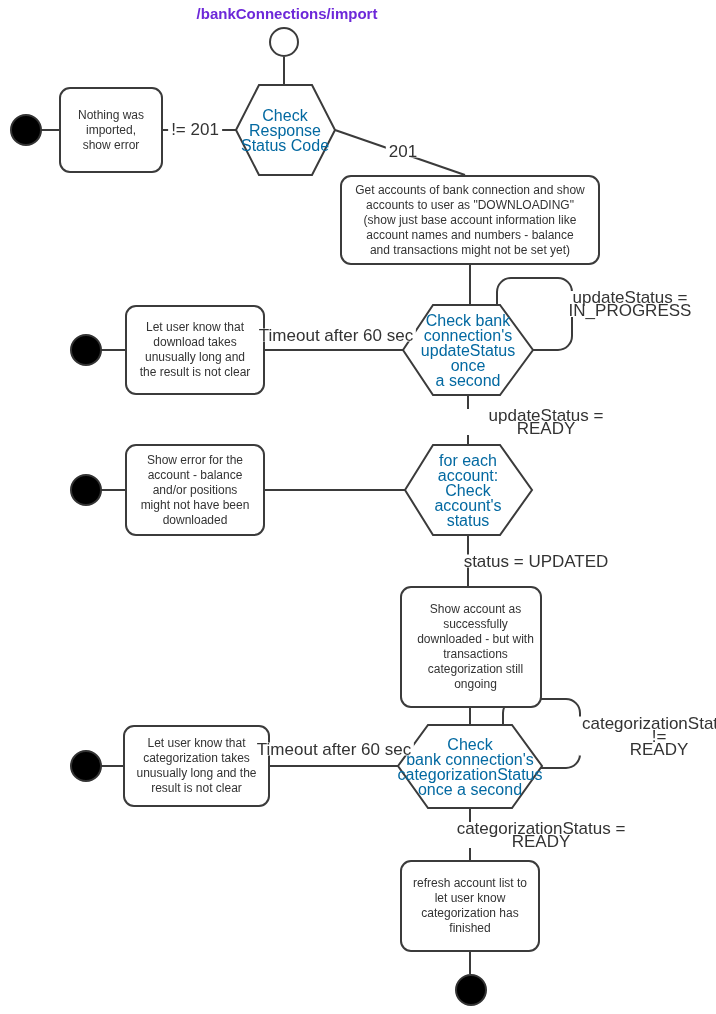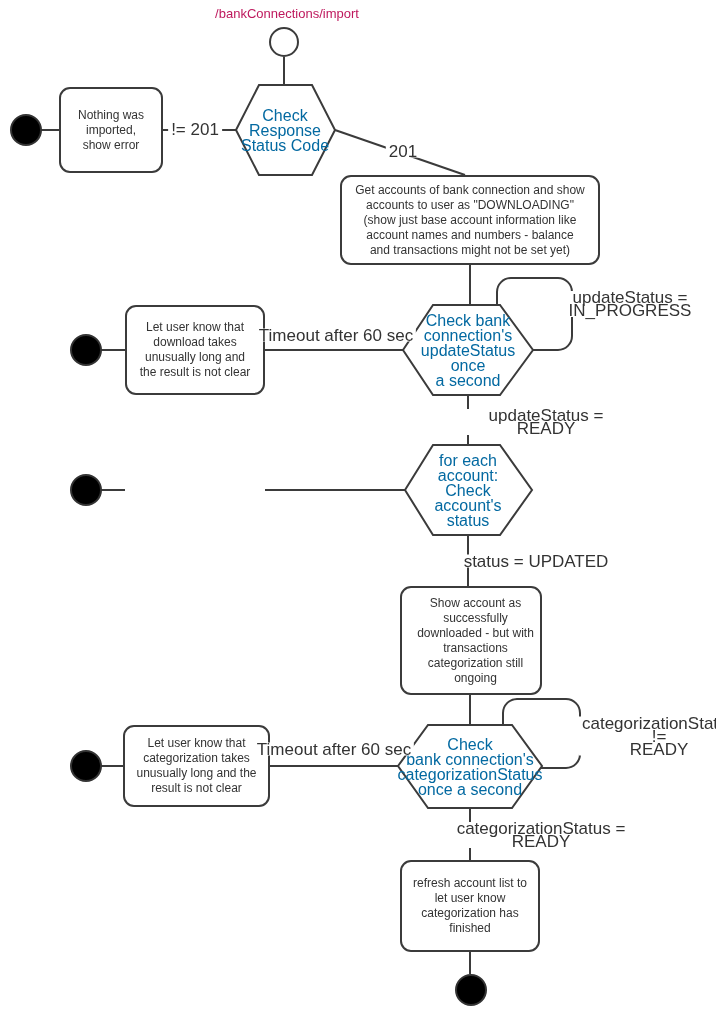--- a/index.html
+++ b/index.html
@@ -12,23 +12,23 @@
     height: 1014px;
     background: #ffffff;
     overflow: hidden;
   }
 
   .edges-svg { position: absolute; left: 0; top: 0; width: 716px; height: 1014px; }
 
   .diagram-title {
     position: absolute;
     transform: translate(-50%, -50%);
-    font-size: 13px;
-    font-weight: normal;
-    color: #be185d;
+    font-size: 15px;
+    font-weight: bold;
+    color: #6d28d9;
     white-space: nowrap;
   }
 
   .action-box {
     position: absolute;
     border: 2px solid #3b3b3b;
     border-radius: 11px;
     background: #ffffff;
     display: flex;
     align-items: center;
@@ -114,21 +114,26 @@
 show error</div>
   <div class="action-box" style="left:340px; top:175px; width:260px; height:90px;">Get accounts of bank connection and show
 accounts to user as "DOWNLOADING"
 (show just base account information like
 account names and numbers - balance
 and transactions might not be set yet)</div>
   <div class="action-box" style="left:125px; top:305px; width:140px; height:90px;">Let user know that
 download takes
 unusually long and
 the result is not clear</div>
-  <div class="action-box" style="left:400px; top:586px; width:142px; height:109px;padding-left:12px;">Show account as
+  <div class="action-box" style="left:125px; top:444px; width:140px; height:92px;">Show error for the
+account - balance
+and/or positions
+might not have been
+downloaded</div>
+  <div class="action-box" style="left:400px; top:586px; width:142px; height:122px;padding-left:12px;">Show account as
 successfully
 downloaded - but with
 transactions
 categorization still
 ongoing</div>
   <div class="action-box" style="left:123px; top:725px; width:147px; height:82px;">Let user know that
 categorization takes
 unusually long and the
 result is not clear</div>
   <div class="action-box" style="left:400px; top:860px; width:140px; height:92px;">refresh account list to

